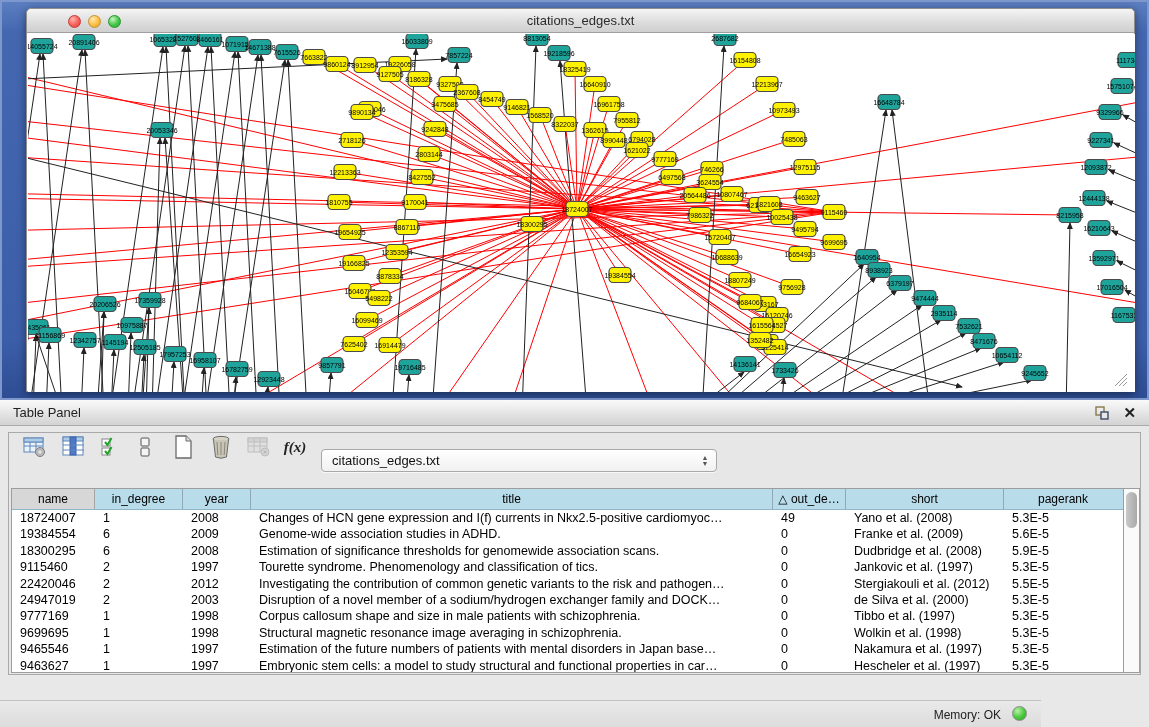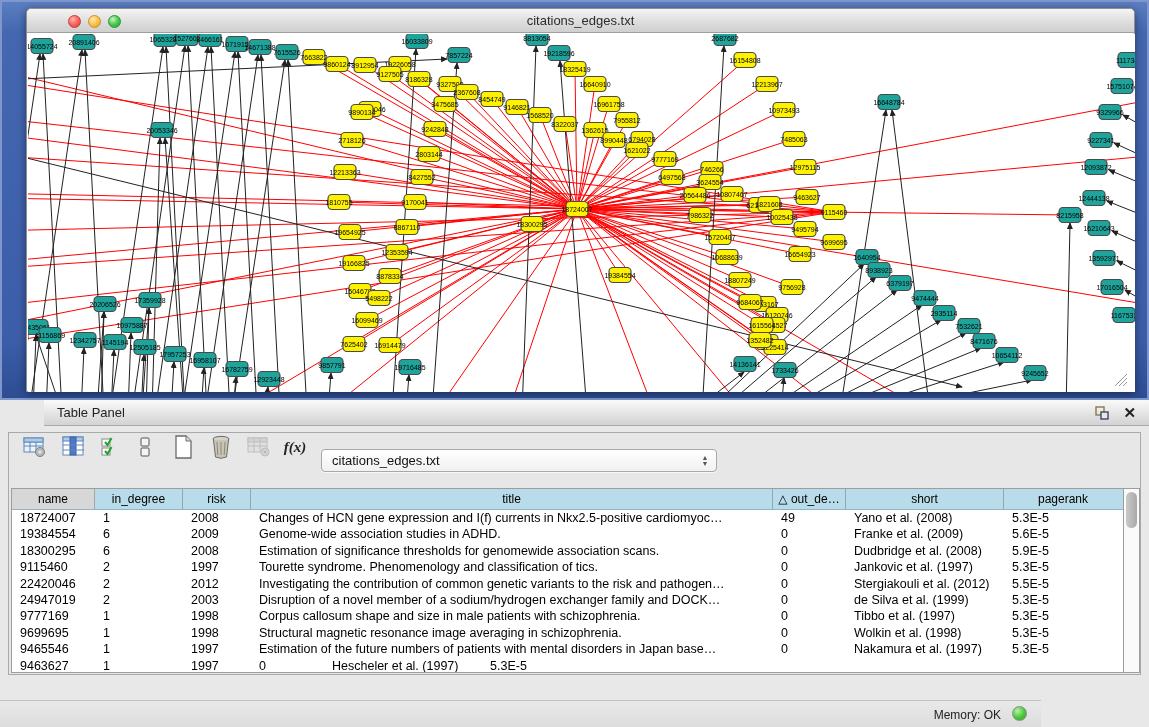--- a/index.html
+++ b/index.html
@@ -21,21 +21,21 @@
   .t-red   { left:41px; background:radial-gradient(circle at 35% 30%,#ffb3ad,#f85f58 55%,#d8443e); border:1px solid #c23b36; }
   .t-yellow{ left:61px; background:radial-gradient(circle at 35% 30%,#ffe9b0,#fcbd41 55%,#dd9f2f); border:1px solid #c7912c; }
   .t-green { left:81px; background:radial-gradient(circle at 35% 30%,#c8f3bd,#3fc748 55%,#2aa535); border:1px solid #29942f; }
   #graph-title { text-align:center; line-height:23px; font-size:13px; color:#2b2b2b; }
   #graph-canvas { position:absolute; left:1px; top:25px; width:1107px; height:358px;
     overflow:hidden; background:#fff; }
   #graph-canvas svg { display:block; }
   #resize-grip { position:absolute; right:6px; bottom:4px; width:16px; height:16px; }
 
   
-  #table-panel { position:absolute; left:0; top:400px; width:1149px; height:316px; background:#e8e8e8;padding-left:44px; }
+  #table-panel { position:absolute; left:0; top:400px; width:1149px; height:316px; background:#e8e8e8; }
   #panel-titlebar { position:relative; height:26px;
     background:linear-gradient(180deg,#fafafa,#dedede 70%,#d3d3d3);
     border-bottom:1px solid #ababab; }
   #panel-title { position:absolute; left:13px; top:5px; font-size:13px; color:#222; }
   #panel-float { position:absolute; right:40px; top:6px; width:14px; height:14px; cursor:pointer; }
   #panel-close { position:absolute; right:13px; top:4px; font-size:15px; font-weight:bold; color:#222; cursor:pointer; }
 
   #panel-box { position:absolute; left:8px; top:32px; width:1133px; height:243px;
     border:1px solid #a9a9a9; background:#e7e7e7; }
   #toolbar { position:relative; height:54px; }
@@ -870,21 +870,21 @@
               <span>▲</span>
               <span>▼</span>
             </span>
         </div>
       </div>
 
       <div id="data-table">
         <div id="thead">
             <div class="th c0 name-col">name</div>
             <div class="th c1">in_degree</div>
-            <div class="th c2">risk</div>
+            <div class="th c2">year</div>
             <div class="th c3">title</div>
             <div class="th c4">△ out_de…</div>
             <div class="th c5">short</div>
             <div class="th c6">pagerank</div>
           </div>
         <div id="tbody">
             <div class="tr">
               <div class="td c0">18724007</div>
               <div class="td c1">1</div>
               <div class="td c2">2008</div>
@@ -928,21 +928,21 @@
               <div class="td c4">0</div>
               <div class="td c5">Stergiakouli et al. (2012)</div>
               <div class="td c6">5.5E-5</div>
             </div>
             <div class="tr">
               <div class="td c0">24947019</div>
               <div class="td c1">2</div>
               <div class="td c2">2003</div>
               <div class="td c3">Disruption of a novel member of a sodium/hydrogen exchanger family and DOCK…</div>
               <div class="td c4">0</div>
-              <div class="td c5">de Silva et al. (1999)</div>
+              <div class="td c5">de Silva et al. (2000)</div>
               <div class="td c6">5.3E-5</div>
             </div>
             <div class="tr">
               <div class="td c0">9777169</div>
               <div class="td c1">1</div>
               <div class="td c2">1998</div>
               <div class="td c3">Corpus callosum shape and size in male patients with schizophrenia.</div>
               <div class="td c4">0</div>
               <div class="td c5">Tibbo et al. (1997)</div>
               <div class="td c6">5.3E-5</div>
@@ -962,20 +962,21 @@
               <div class="td c2">1997</div>
               <div class="td c3">Estimation of the future numbers of patients with mental disorders in Japan base…</div>
               <div class="td c4">0</div>
               <div class="td c5">Nakamura et al. (1997)</div>
               <div class="td c6">5.3E-5</div>
             </div>
             <div class="tr">
               <div class="td c0">9463627</div>
               <div class="td c1">1</div>
               <div class="td c2">1997</div>
+              <div class="td c3">Embryonic stem cells: a model to study structural and functional properties in car…</div>
               <div class="td c4">0</div>
               <div class="td c5">Hescheler et al. (1997)</div>
               <div class="td c6">5.3E-5</div>
             </div>
           </div>
       </div>
       <div id="vscroll">
         <div id="vthumb"></div>
       </div>
 

